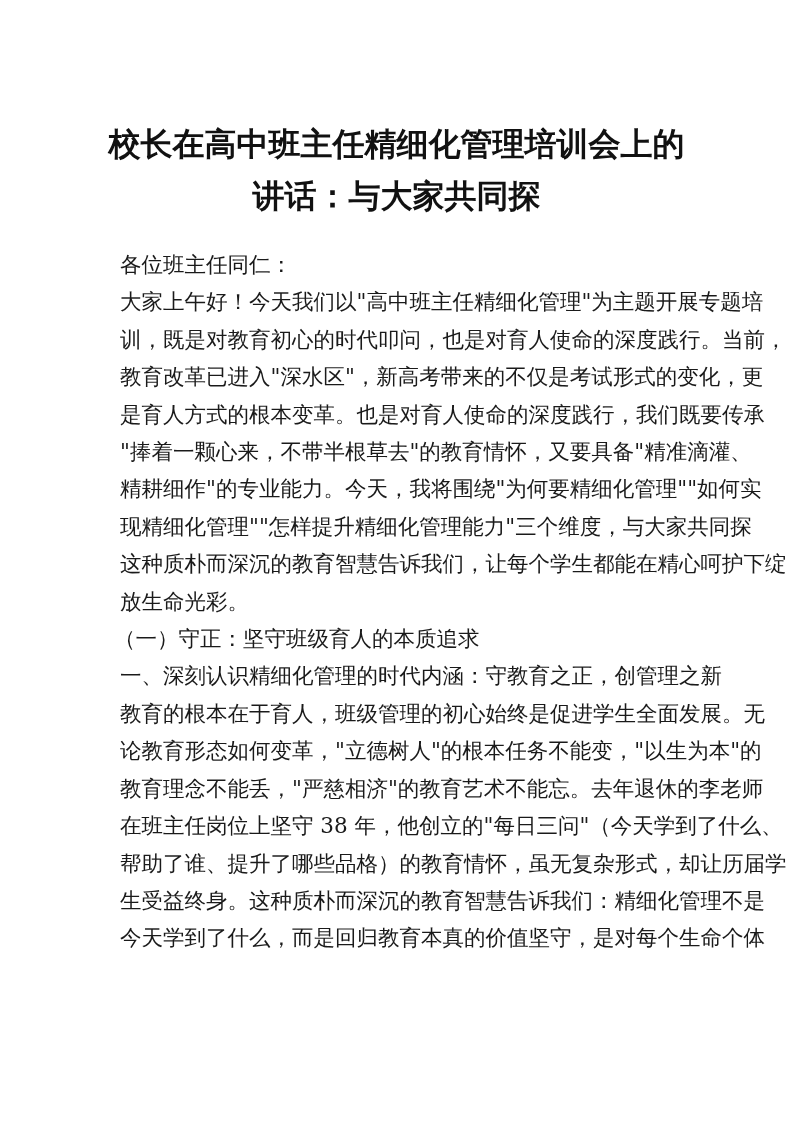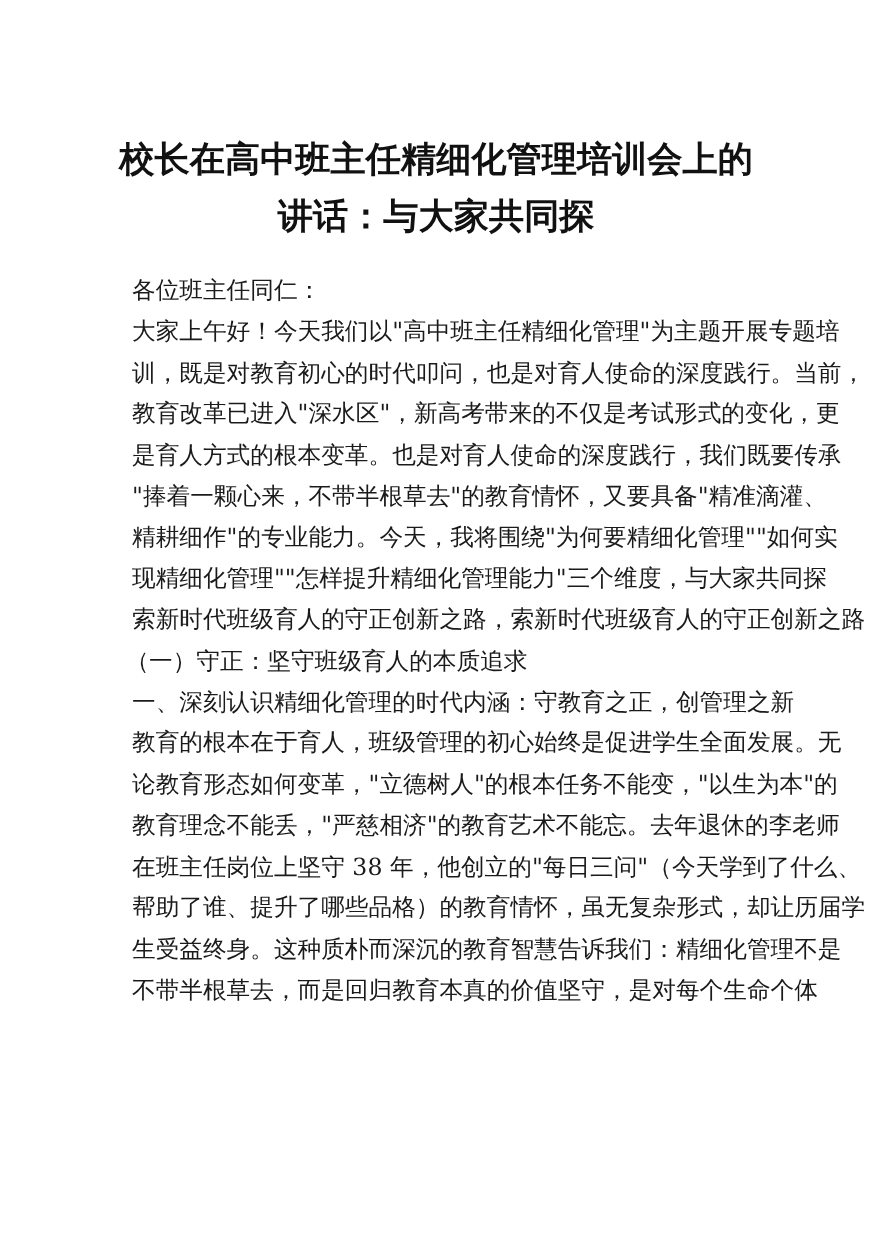--- a/index.html
+++ b/index.html
@@ -39,34 +39,35 @@
     </p>
 
     <p>
       <span class="line">大家上午好！今天我们以"高中班主任精细化管理"为主题开展专题培</span>
       <span class="line">训，既是对教育初心的时代叩问，也是对育人使命的深度践行。当前，</span>
       <span class="line">教育改革已进入"深水区"，新高考带来的不仅是考试形式的变化，更</span>
       <span class="line">是育人方式的根本变革。也是对育人使命的深度践行，我们既要传承</span>
       <span class="line">"捧着一颗心来，不带半根草去"的教育情怀，又要具备"精准滴灌、</span>
       <span class="line">精耕细作"的专业能力。今天，我将围绕"为何要精细化管理""如何实</span>
       <span class="line">现精细化管理""怎样提升精细化管理能力"三个维度，与大家共同探</span>
-      <span class="line">索新时代班级育人的守正创新之路，索新时代班级育人的守正创新之路</span>
+      <span class="line">这种质朴而深沉的教育智慧告诉我们，让每个学生都能在精心呵护下绽</span>
+      <span class="line last">放生命光彩。</span>
     </p>
 
     <p>
       <span class="heading-2">（一）守正：坚守班级育人的本质追求</span>
     </p>
 
     <p>
       <span class="heading-1">一、深刻认识精细化管理的时代内涵：守教育之正，创管理之新</span>
     </p>
 
     <p>
       <span class="line">教育的根本在于育人，班级管理的初心始终是促进学生全面发展。无</span>
       <span class="line">论教育形态如何变革，"立德树人"的根本任务不能变，"以生为本"的</span>
       <span class="line">教育理念不能丢，"严慈相济"的教育艺术不能忘。去年退休的李老师</span>
       <span class="line">在班主任岗位上坚守 38 年，他创立的"每日三问"（今天学到了什么、</span>
       <span class="line">帮助了谁、提升了哪些品格）的教育情怀，虽无复杂形式，却让历届学</span>
       <span class="line">生受益终身。这种质朴而深沉的教育智慧告诉我们：精细化管理不是</span>
-      <span class="line">不带半根草去，而是回归教育本真的价值坚守，是对每个生命个体</span>
+      <span class="line">今天学到了什么，而是回归教育本真的价值坚守，是对每个生命个体</span>
     </p>
   </div>
 </div>
 
 </body></html>

